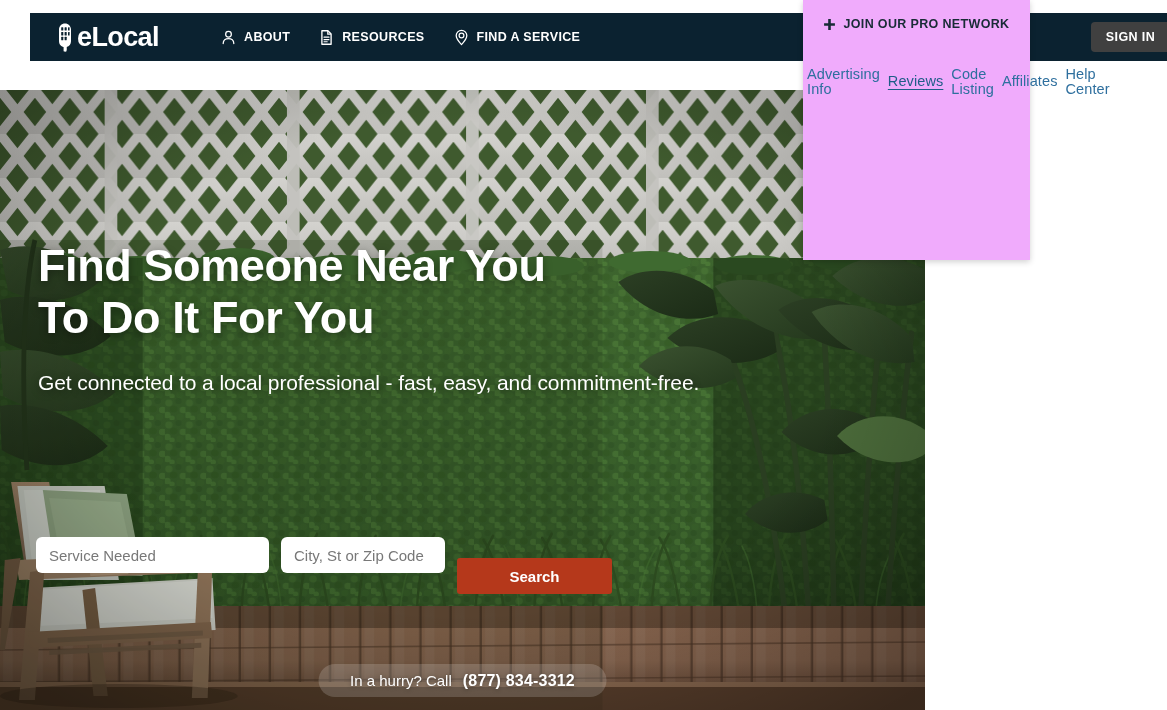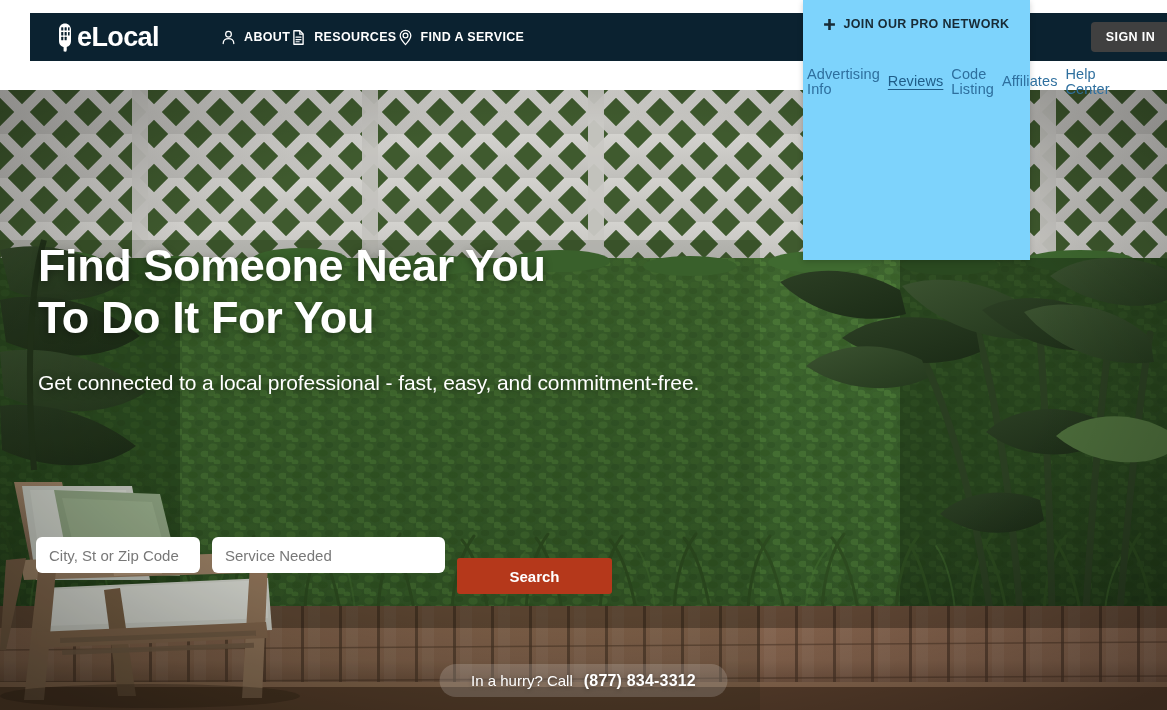--- a/index.html
+++ b/index.html
@@ -56,20 +56,21 @@
     margin-left: 1px;
   }
 
   .nav {
     position: absolute;
     left: 190px;
     top: 0;
     height: 48px;
     display: flex;
     align-items: center;
+    gap: 28px;
   }
   .nav-item {
     display: flex;
     align-items: center;
     gap: 7px;
     color: #ffffff;
     font-size: 12.5px;
     font-weight: 700;
     letter-spacing: 0.35px;
     cursor: pointer;
@@ -104,21 +105,21 @@
     z-index: 30;
   }
 
   
   .dropdown {
     position: absolute;
     top: 0;
     left: 803px;
     width: 227px;
     height: 260px;
-    background: #7dd3fc;
+    background: #f0abfc;
     z-index: 60;
     box-shadow: 0 2px 6px rgba(0,0,0,0.18);
   }
   .dropdown-trigger {
     height: 48px;
     display: flex;
     align-items: center;
     justify-content: center;
     gap: 7px;
     color: #182b36;
@@ -148,21 +149,21 @@
   .dropdown-link.active {
     color: #1f5d88;
     text-decoration: underline;
     text-underline-offset: 3px;
   }
 
   
   .hero {
     position: absolute;
     top: 90px; left: 0;
-    width: 1167px;
+    width: 925px;
     height: 620px;
     overflow: hidden;
     z-index: 10;
     background: #ec4899;
   }
   .hero-bg { position: absolute; inset: 0; width: 100%; height: 100%; display: block; }
 
   .hero-content {
     position: absolute;
     left: 38px;
@@ -486,22 +487,22 @@
       <rect x="0" y="150" width="760" height="470" fill="#0d1a0a" opacity="0.12"></rect>
     </svg>
 
     <div class="hero-content">
       <h1 class="hero-title">Find Someone Near You
 To Do It For You</h1>
       <p class="hero-sub">Get connected to a local professional - fast, easy, and commitment-free.</p>
     </div>
 
     <div class="search-form">
+      <input id="service-input" class="search-input" type="text" placeholder="Service Needed" style="">
       <input id="location-input" class="search-input" type="text" placeholder="City, St or Zip Code" style="">
-      <input id="service-input" class="search-input" type="text" placeholder="Service Needed" style="">
       <button class="search-btn">Search</button>
     </div>
 
     <div class="call-banner">
       <span class="call-label">In a hurry? Call</span>
       <span class="call-number">(877) 834-3312</span>
     </div>
   </div>
 
   <div class="subbar"></div>

